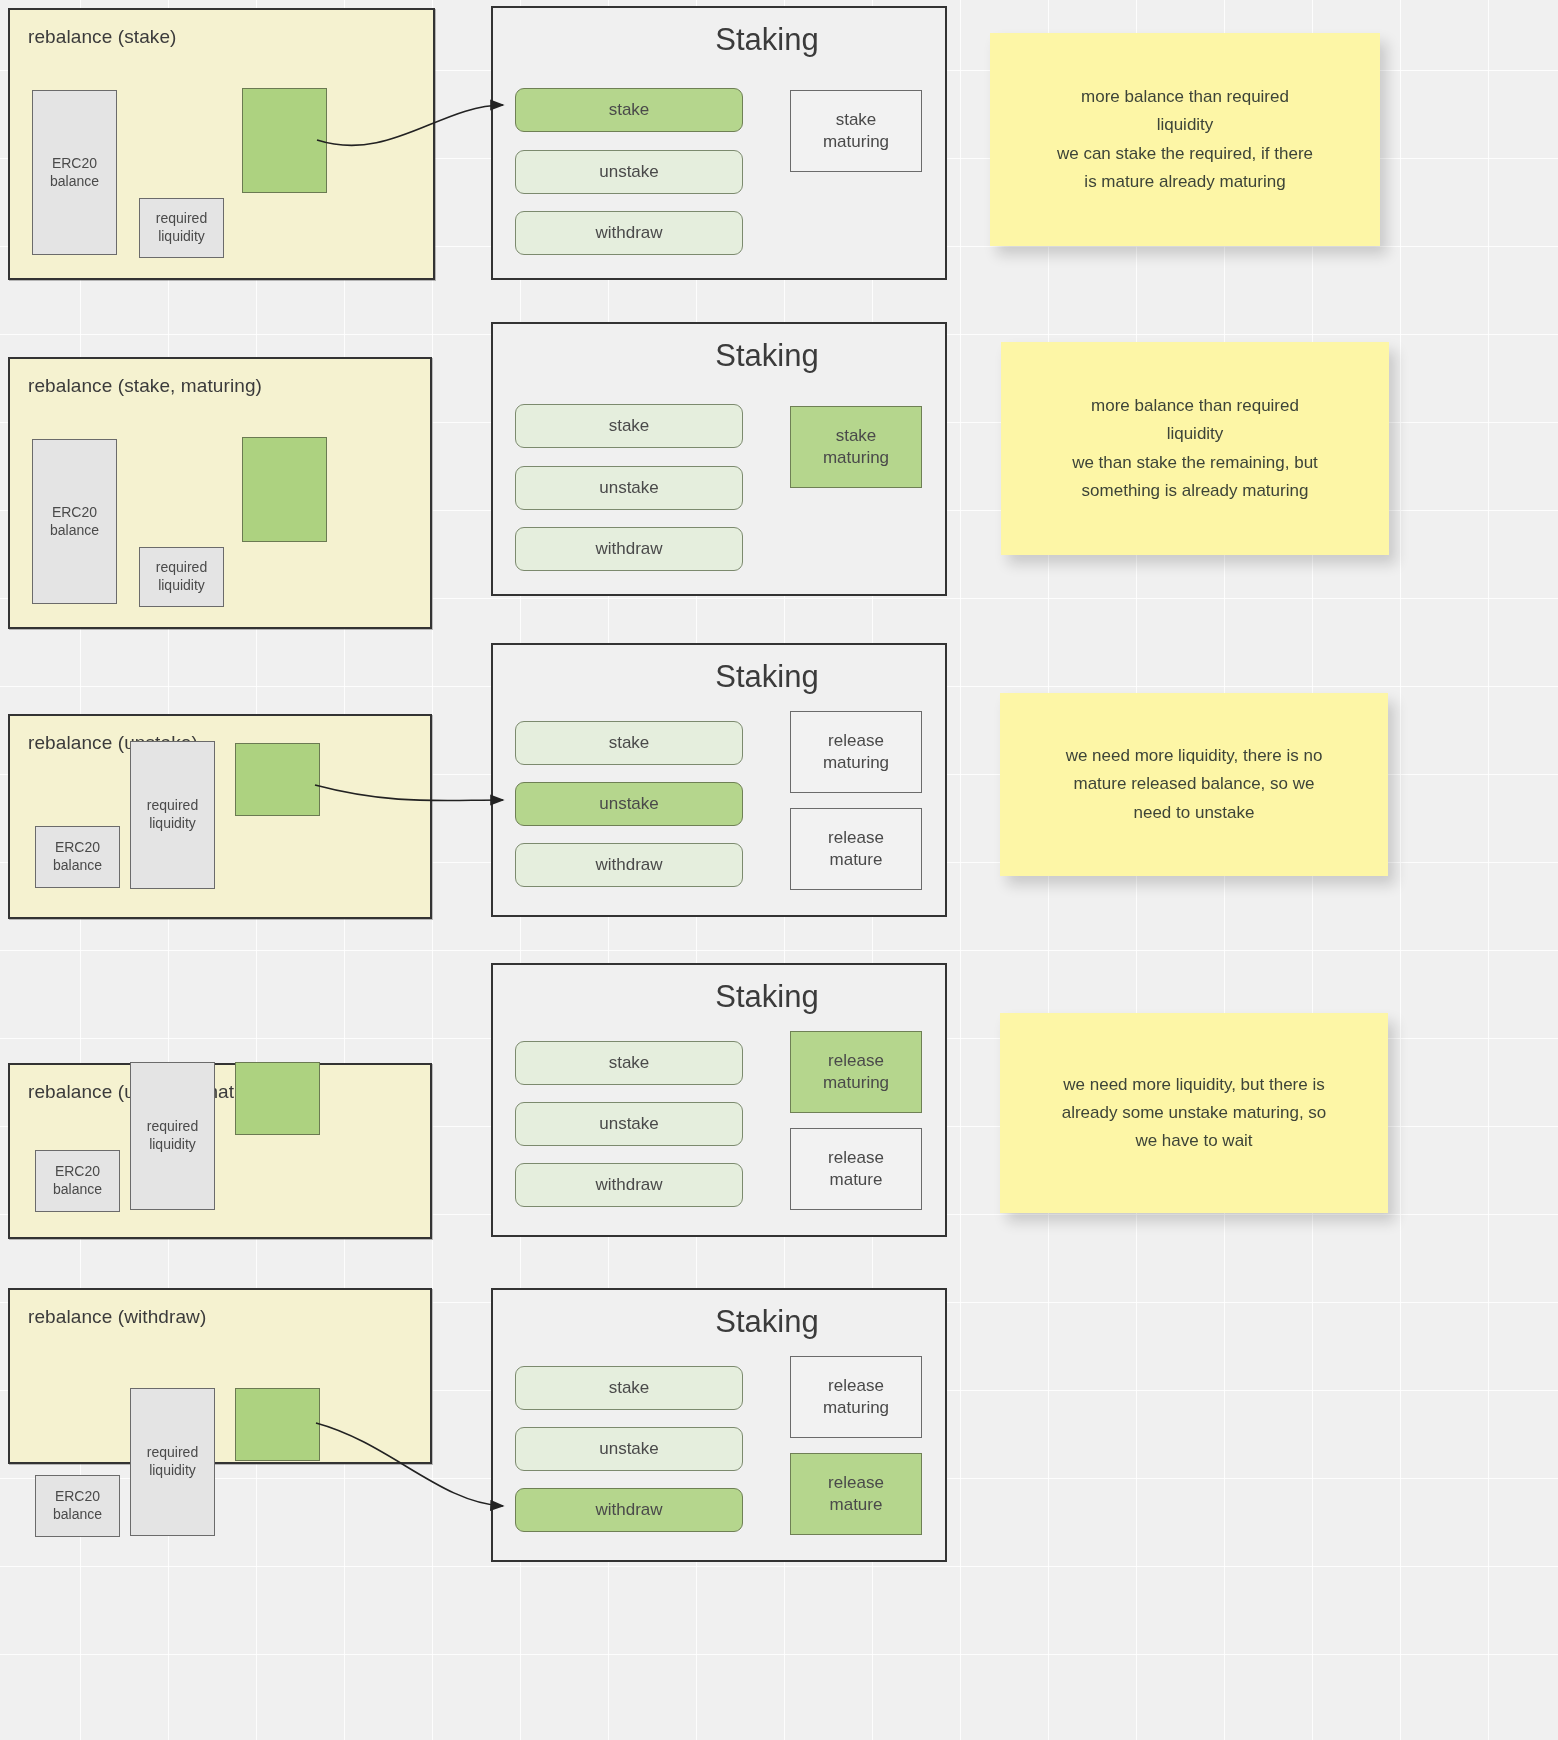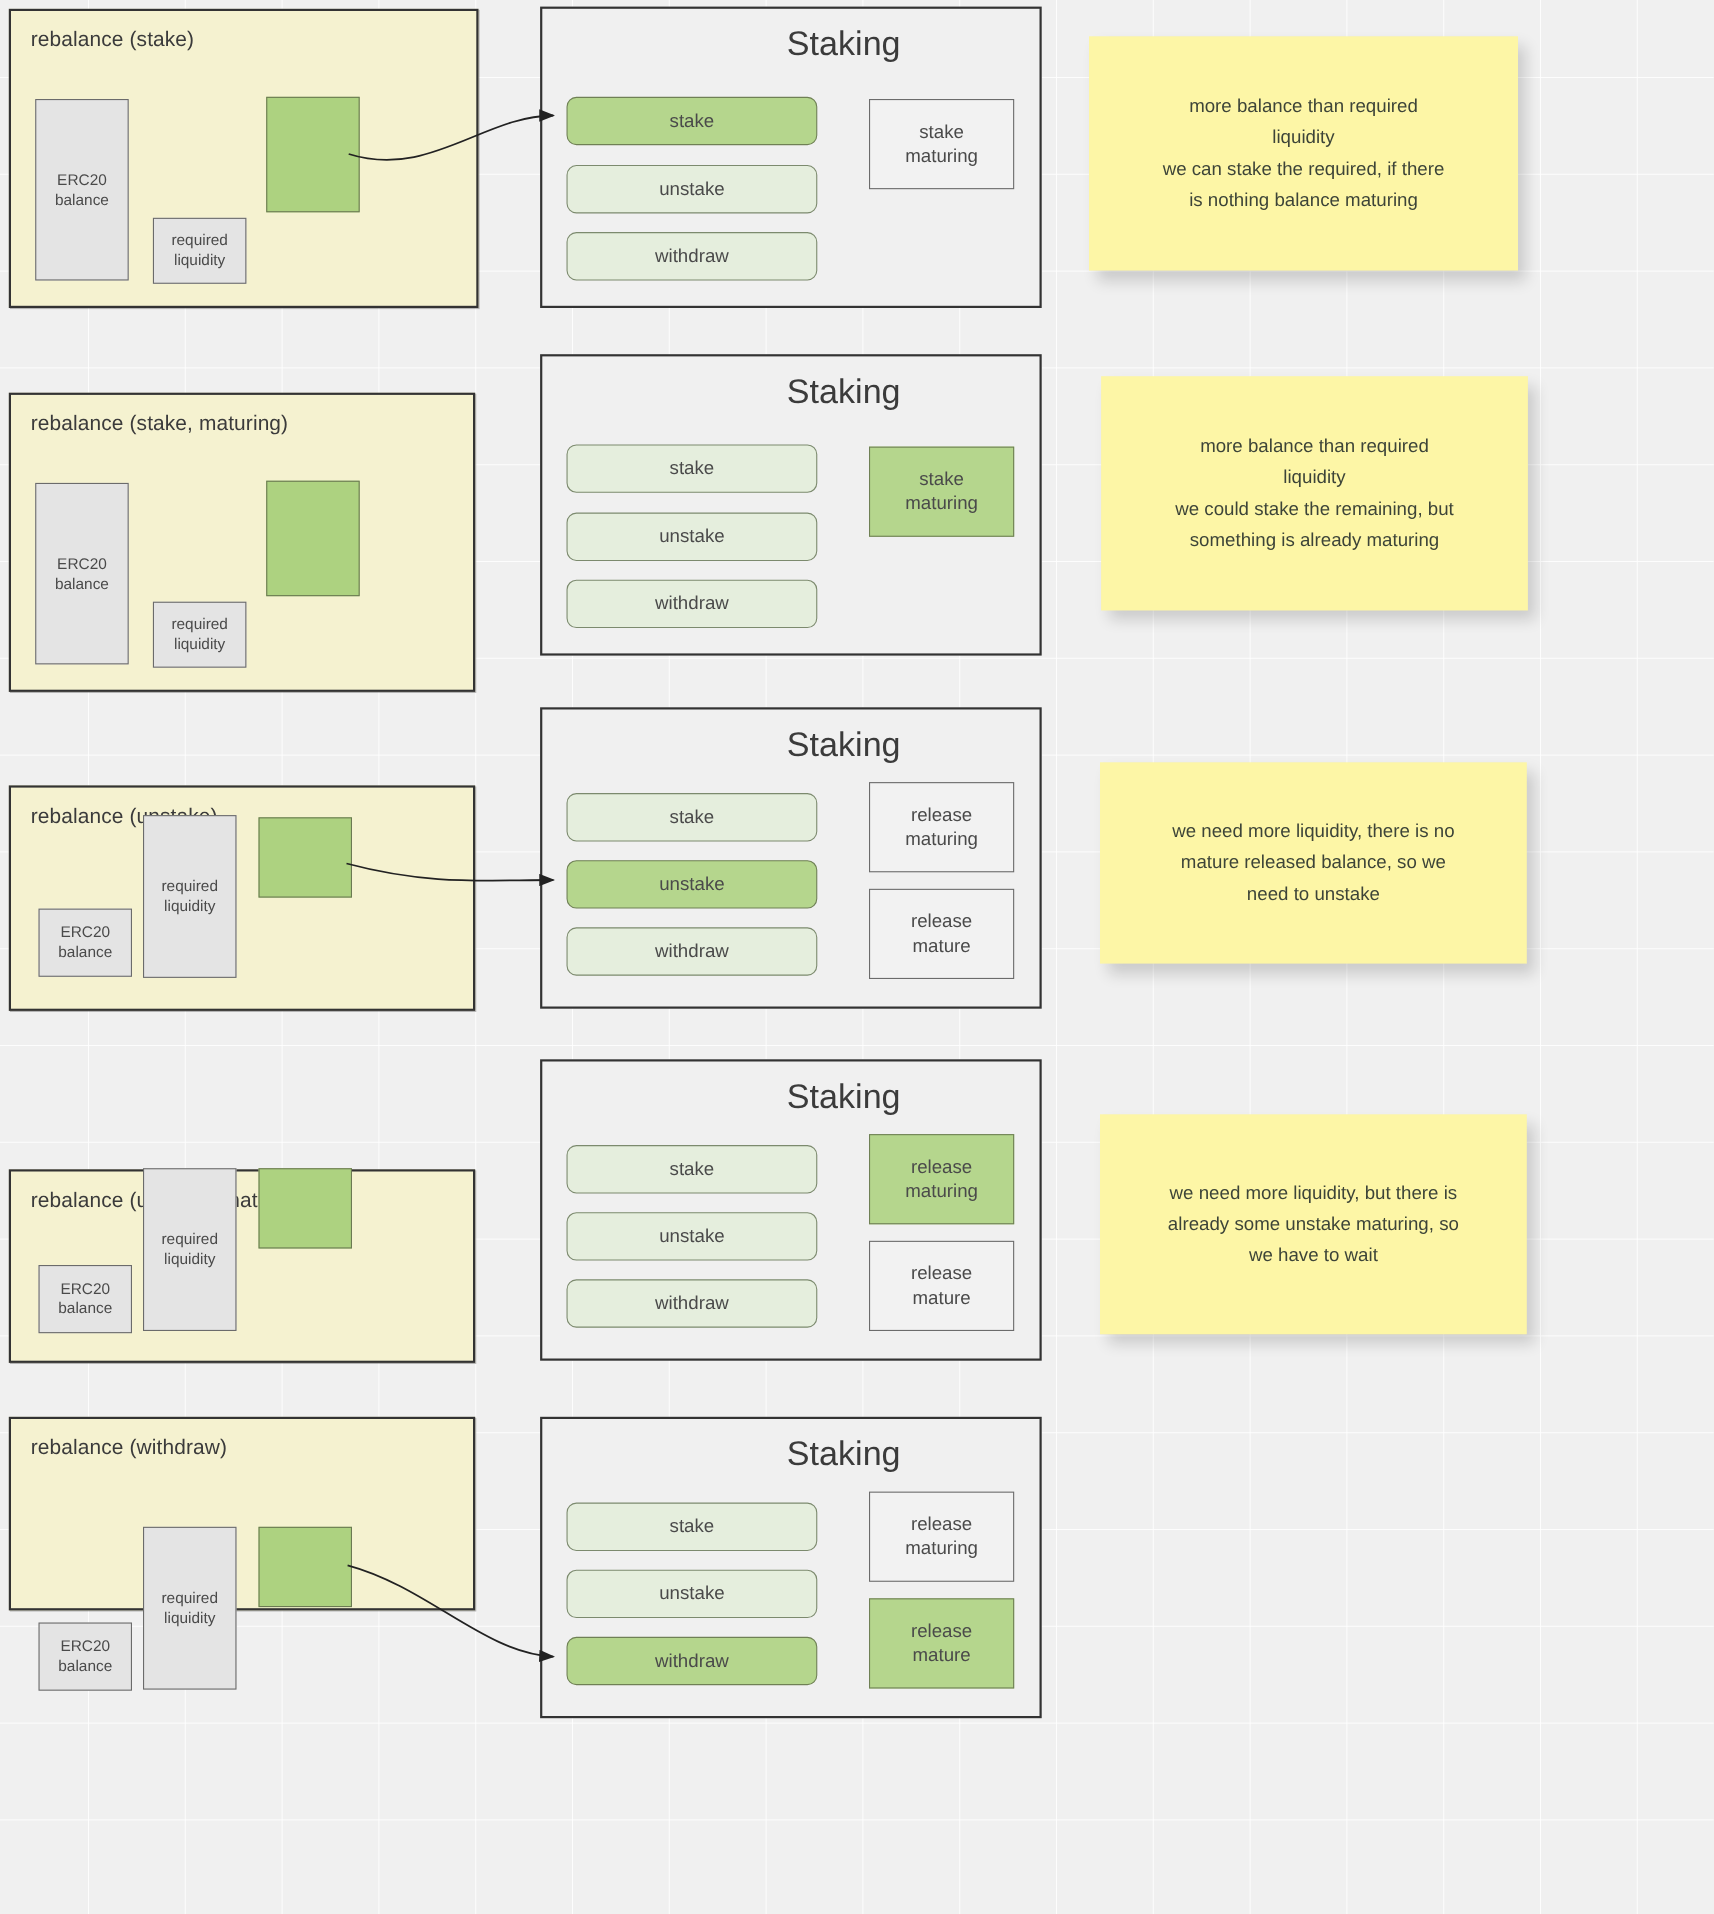--- a/index.html
+++ b/index.html
@@ -152,21 +152,21 @@
       <span style="white-space:pre-line">stake
 maturing</span>
       </div>
   </div>
 
   <div class="note" style="left:990px; top:33px; width:390px; height:213px;">
     <div class="note-inner">
       <div>more balance than required</div>
       <div>liquidity</div>
       <div>we can stake the required, if there</div>
-      <div>is nothing balance maturing</div>
+      <div>is mature already maturing</div>
     </div>
   </div>
 
   <div class="panel" style="left:8px; top:357px; width:424px; height:272px;">
     <div class="panel-title">rebalance (stake, maturing)</div>
     <div class="bar gray" style="left:22px; top:80px; width:85px; height:165px;">
       <span style="white-space:pre-line">ERC20
 balance</span>
     </div>
     <div class="bar gray" style="left:129px; top:188px; width:85px; height:60px;">
@@ -190,21 +190,21 @@
     <div class="sbox on" style="left:297px; top:82px; height:82px;">
       <span style="white-space:pre-line">stake
 maturing</span>
       </div>
   </div>
 
   <div class="note" style="left:1001px; top:342px; width:388px; height:213px;">
     <div class="note-inner">
       <div>more balance than required</div>
       <div>liquidity</div>
-      <div>we could stake the remaining, but</div>
+      <div>we than stake the remaining, but</div>
       <div>something is already maturing</div>
     </div>
   </div>
 
   <div class="panel" style="left:8px; top:714px; width:424px; height:205px;">
     <div class="panel-title">rebalance (unstake)</div>
     <div class="bar gray" style="left:25px; top:110px; width:85px; height:62px;">
       <span style="white-space:pre-line">ERC20
 balance</span>
     </div>

